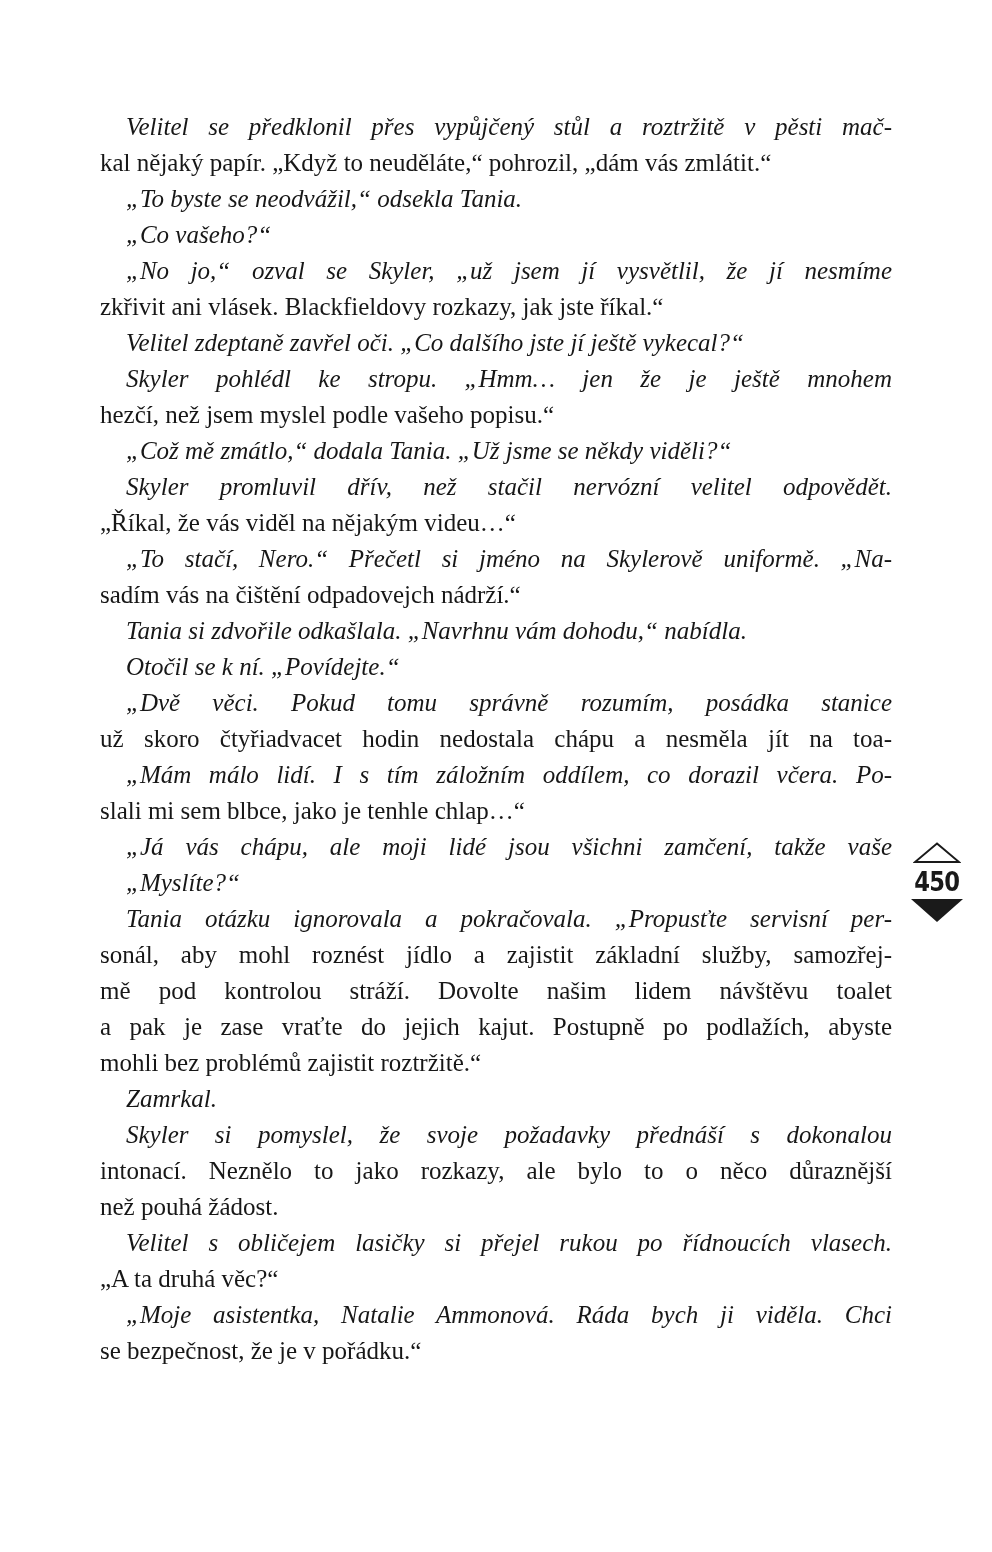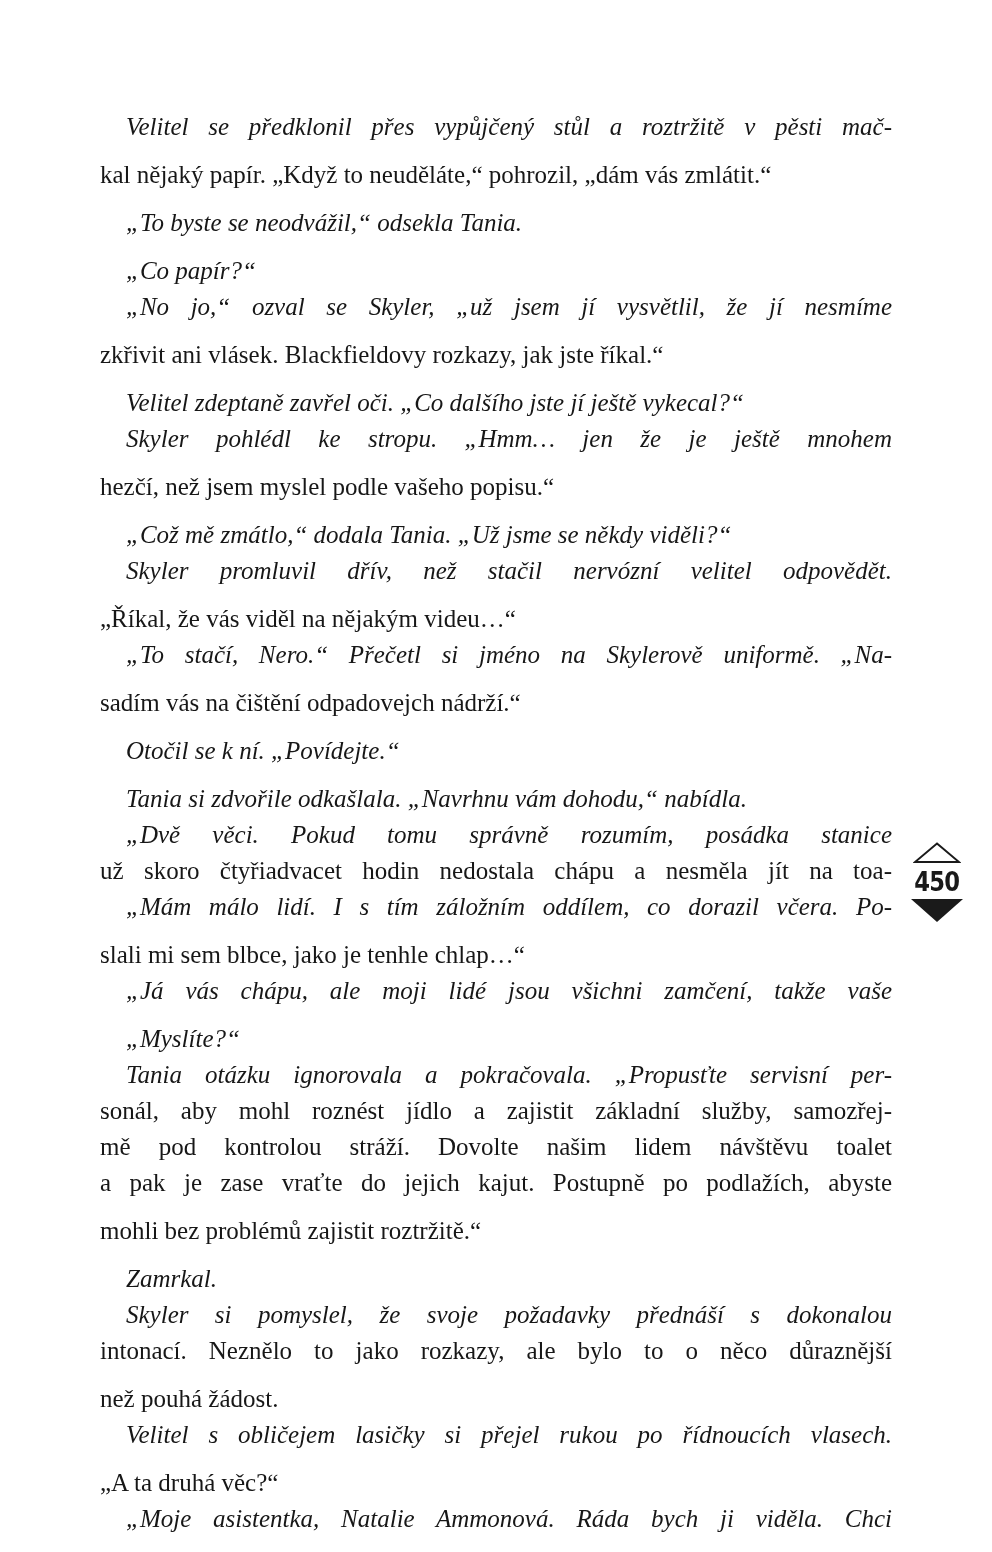--- a/index.html
+++ b/index.html
@@ -24,21 +24,20 @@
     line-height: 36px;
   }
   .line {
     height: 36px;
     overflow: hidden;
     text-align: justify;
     text-align-last: justify;
   }
   .line.end {
     text-align-last: left;
-    margin-top: 12px;
   }
   .line.indent {
     text-indent: 26px;
     font-style: italic;
   }
   .pager {
     position: absolute;
     left: 906px;
     top: 842px;
     width: 62px;
@@ -69,33 +68,33 @@
 </style>
 </head>
 <body>
 
 <div class="page">
 
   <div class="text-block" id="text-block">
       <div class="line indent">Velitel se předklonil přes vypůjčený stůl a roztržitě v pěsti mač-</div>
       <div class="line end">kal nějaký papír. „Když to neuděláte,“ pohrozil, „dám vás zmlátit.“</div>
       <div class="line indent end">„To byste se neodvážil,“ odsekla Tania.</div>
-      <div class="line indent end">„Co papír?“</div>
+      <div class="line indent end">„Co vašeho?“</div>
       <div class="line indent">„No jo,“ ozval se Skyler, „už jsem jí vysvětlil, že jí nesmíme</div>
       <div class="line end">zkřivit ani vlásek. Blackfieldovy rozkazy, jak jste říkal.“</div>
       <div class="line indent end">Velitel zdeptaně zavřel oči. „Co dalšího jste jí ještě vykecal?“</div>
       <div class="line indent">Skyler pohlédl ke stropu. „Hmm… jen že je ještě mnohem</div>
       <div class="line end">hezčí, než jsem myslel podle vašeho popisu.“</div>
       <div class="line indent end">„Což mě zmátlo,“ dodala Tania. „Už jsme se někdy viděli?“</div>
       <div class="line indent">Skyler promluvil dřív, než stačil nervózní velitel odpovědět.</div>
       <div class="line end">„Říkal, že vás viděl na nějakým videu…“</div>
       <div class="line indent">„To stačí, Nero.“ Přečetl si jméno na Skylerově uniformě. „Na-</div>
       <div class="line end">sadím vás na čištění odpadovejch nádrží.“</div>
+      <div class="line indent end">Tania si zdvořile odkašlala. „Navrhnu vám dohodu,“ nabídla.</div>
       <div class="line indent end">Otočil se k ní. „Povídejte.“</div>
-      <div class="line indent end">Tania si zdvořile odkašlala. „Navrhnu vám dohodu,“ nabídla.</div>
       <div class="line indent">„Dvě věci. Pokud tomu správně rozumím, posádka stanice</div>
       <div class="line">už skoro čtyřiadvacet hodin nedostala chápu a nesměla jít na toa-</div>
       <div class="line indent">„Mám málo lidí. I s tím záložním oddílem, co dorazil včera. Po-</div>
       <div class="line end">slali mi sem blbce, jako je tenhle chlap…“</div>
       <div class="line indent">„Já vás chápu, ale moji lidé jsou všichni zamčení, takže vaše</div>
       <div class="line indent end">„Myslíte?“</div>
       <div class="line indent">Tania otázku ignorovala a pokračovala. „Propusťte servisní per-</div>
       <div class="line">sonál, aby mohl roznést jídlo a zajistit základní služby, samozřej-</div>
       <div class="line">mě pod kontrolou stráží. Dovolte našim lidem návštěvu toalet</div>
       <div class="line">a pak je zase vraťte do jejich kajut. Postupně po podlažích, abyste</div>

